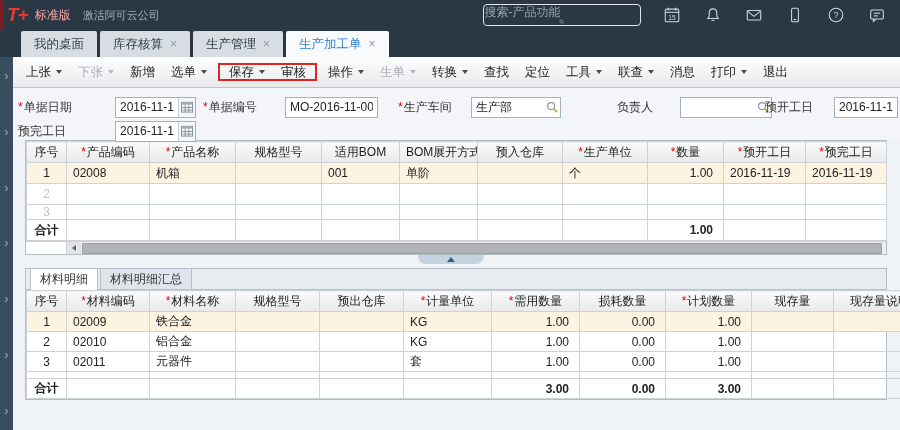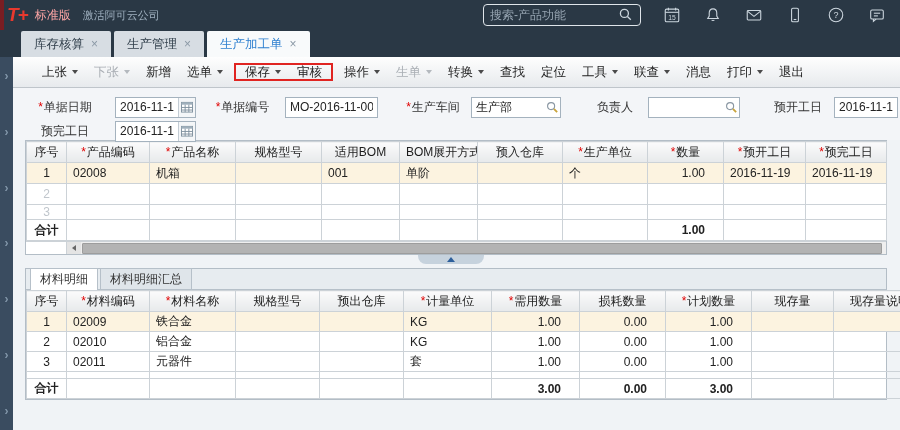--- a/index.html
+++ b/index.html
@@ -6,69 +6,69 @@
   html,body { background:#d8dde2; }
   body { font-family:"Liberation Sans","DejaVu Sans",sans-serif; }
   .screen { position:relative; width:900px; height:430px; overflow:hidden; background:#f0f3f6; font-size:12px; color:#222; }
 
   
   .topbar { height:30px; background:#2a3845; display:flex; align-items:center; }
   .logo-block { width:4px; height:30px; background:#7a1d22; }
   .brand { color:#e8392e; font-weight:bold; font-style:italic; font-size:19px; margin-left:3px; letter-spacing:-1px; }
   .edition { color:#fca5a5; font-size:12px; margin-left:7px; }
   .company { color:#9fb0bf; font-size:11px; margin-left:12px; }
-  .search { margin-left:auto; width:158px; height:22px; border:1px solid #dfe5ea; border-radius:4px; display:flex; align-items:center; padding:0 6px; }
+  .search { margin-left:auto; width:158px; height:22px; border:1px solid #dfe5ea; border-radius:4px; display:flex; align-items:center; padding:0 6px;flex-direction:column; }
   .search input { flex:1; min-width:0; background:transparent; border:none; outline:none; color:#dfe7ee; font-size:12px; }
   .search input::placeholder { color:#97a5b2; }
   .top-icons { display:flex; align-items:center; gap:23px; margin:0 14px 0 22px; }
   .tico { width:18px; height:18px; display:block; cursor:pointer; }
 
   
   .tabbar { height:27px; background:#2a3845; display:flex; align-items:flex-end; padding-left:21px; }
   .tab { height:26px; display:flex; align-items:center; padding:0 13px; margin-right:3px; background:#d7dde3; color:#32404d; border-radius:2px 2px 0 0; font-size:12.5px; cursor:pointer; white-space:nowrap; }
   .tab .x { margin-left:7px; color:#8b99a6; font-size:12px; }
   .tab.active { background:#f8fafb; color:#2f80d0; }
 
   
   .body-row { display:flex; height:373px; }
   .side-strip { width:13px; background:#3a4c60; display:flex; flex-direction:column; justify-content:space-between; align-items:center; padding:14px 0; }
   .chev { color:#8296a9; font-size:12px; font-weight:bold; line-height:10px; cursor:pointer; }
   .content { flex:1; position:relative; overflow:hidden; }
 
   
-  .toolbar { height:31px; background:linear-gradient(#fefefe,#e7eaed); border-bottom:1px solid #bfc5cb; display:flex; align-items:center; padding-left:21px; font-size:12.5px; }
+  .toolbar { height:31px; background:linear-gradient(#fefefe,#e7eaed); border-bottom:1px solid #bfc5cb; display:flex; align-items:center; padding-left:5px; font-size:12.5px; }
   .titem { padding:4px 8px; color:#1c1c1c; cursor:pointer; white-space:nowrap; }
   .titem .caret { display:inline-block; width:0; height:0; border-left:3.5px solid transparent; border-right:3.5px solid transparent; border-top:4px solid #4a4a4a; margin-left:5px; vertical-align:middle; }
   .titem.disabled { color:#a9aeb4; cursor:default; }
   .titem.disabled .caret { border-top-color:#b4b9be; }
   .redbox { display:flex; align-items:center; border:2px solid #e02421; margin:0 3px; padding:0 1px; height:18px; }
 
   
   .formarea { position:relative; height:52px; background:#f3f5f8; }
   .fld { position:absolute; display:flex; align-items:center; height:22px; }
-  .flabel { text-align:center; color:#333; white-space:nowrap; }
+  .flabel { text-align:left; color:#333; white-space:nowrap; }
   .req { color:#e00000; margin-right:1px; }
   .ibox { border:1px solid #a4b2be; background:#fff; height:21px; display:flex; align-items:center; margin-left:3px; }
   .ibox input { border:none; outline:none; flex:1; min-width:0; font-size:12px; color:#222; height:17px; padding:0 4px; background:transparent; }
   .ibtn { width:17px; height:19px; border-left:1px solid #c3ccd4; display:flex; align-items:center; justify-content:center; cursor:pointer; background:#f4f6f8; }
   .imag { width:15px; height:19px; display:flex; align-items:center; justify-content:center; cursor:pointer; }
 
   
   .panel { margin-left:12px; width:862px; background:#fff; border:1px solid #b3bdc6; }
   .gridtabs { position:relative; height:21px; background:#e7ecf0; border-bottom:1px solid #b6c0c9; display:flex; align-items:flex-end; padding-left:4px; }
   .gtab { border:1px solid #b6c0c9; border-bottom:none; background:#dfe5ea; padding:2px 9px 1px; margin-right:2px; font-size:12px; color:#333; cursor:pointer; white-space:nowrap; }
   .gtab.active { background:#fff; position:relative; top:1px; padding-bottom:2px; }
   .copyico { position:absolute; right:5px; top:2px; cursor:pointer; }
 
   table { border-collapse:collapse; table-layout:fixed; width:860px; font-size:12px; }
   th,td { border:1px solid #ccd2d7; overflow:hidden; white-space:nowrap; padding:0 6px; height:21px; font-weight:normal; text-align:left; }
   th { background:linear-gradient(#fbfbfb,#e7e9eb); text-align:center; color:#1c1c1c; }
   tr.hl td { background:#fcf3e0; }
   td.ctr { text-align:center; }
-  td.num { text-align:right; padding-right:18px; }
+  td.num { text-align:right; padding-right:10px; }
   tr.shortrow td { height:14px; }
   tr.thinrow td { height:7px; padding:0; }
   tr.emptyrow td { color:#c0c6cc; }
   tr.totalrow td { font-weight:bold; }
   .g2 td { height:20px; }
 
   
   .hscroll { display:flex; align-items:center; height:13px; border-top:1px solid #ccd2d7; background:#efefef; }
   .hs-corner { width:41px; height:100%; background:#fff; border-right:1px solid #ccd2d7; }
   .hs-btn { width:14px; height:100%; background:#e4e4e4; display:flex; align-items:center; justify-content:center; cursor:pointer; }
@@ -124,20 +124,23 @@
       <svg class="tico" viewBox="0 0 20 20" fill="none" stroke="#ccd6de" stroke-width="1.2">
           <rect x="3" y="4.5" width="14" height="10" rx="1.5"></rect>
           <line x1="6.5" y1="8" x2="13.5" y2="8"></line>
           <line x1="6.5" y1="11" x2="11" y2="11"></line>
           <path d="M6 14.5 L6 17 L9 14.5"></path>
         </svg>
     </div>
   </header>
 
   <nav class="tabbar">
+    <div class="tab">
+        <span>我的桌面</span>
+      </div>
     <div class="tab">
         <span>库存核算</span>
         <span class="x">×</span>
       </div>
     <div class="tab">
         <span>生产管理</span>
         <span class="x">×</span>
       </div>
     <div class="tab active">
         <span>生产加工单</span>
@@ -224,21 +227,21 @@
           <span class="ibox" style="width:90px">
             <input value="生产部" style="">
             <span class="imag">
                 <svg width="13" height="13" viewBox="0 0 14 14" fill="none">
                   <circle cx="5.5" cy="5.5" r="3.8" stroke="#8a97a3" stroke-width="1.2"></circle>
                   <line x1="8.5" y1="8.5" x2="12" y2="12" stroke="#c9a43c" stroke-width="2"></line>
                 </svg>
               </span>
           </span>
         </div>
-        <div class="fld" style="left:572px;top:8px">
+        <div class="fld" style="left:604px;top:8px">
           <span class="flabel" style="width:60px"><span>负责人</span></span>
           <span class="ibox" style="width:92px">
             <input value="" style="">
             <span class="imag">
                 <svg width="13" height="13" viewBox="0 0 14 14" fill="none">
                   <circle cx="5.5" cy="5.5" r="3.8" stroke="#8a97a3" stroke-width="1.2"></circle>
                   <line x1="8.5" y1="8.5" x2="12" y2="12" stroke="#c9a43c" stroke-width="2"></line>
                 </svg>
               </span>
           </span>

